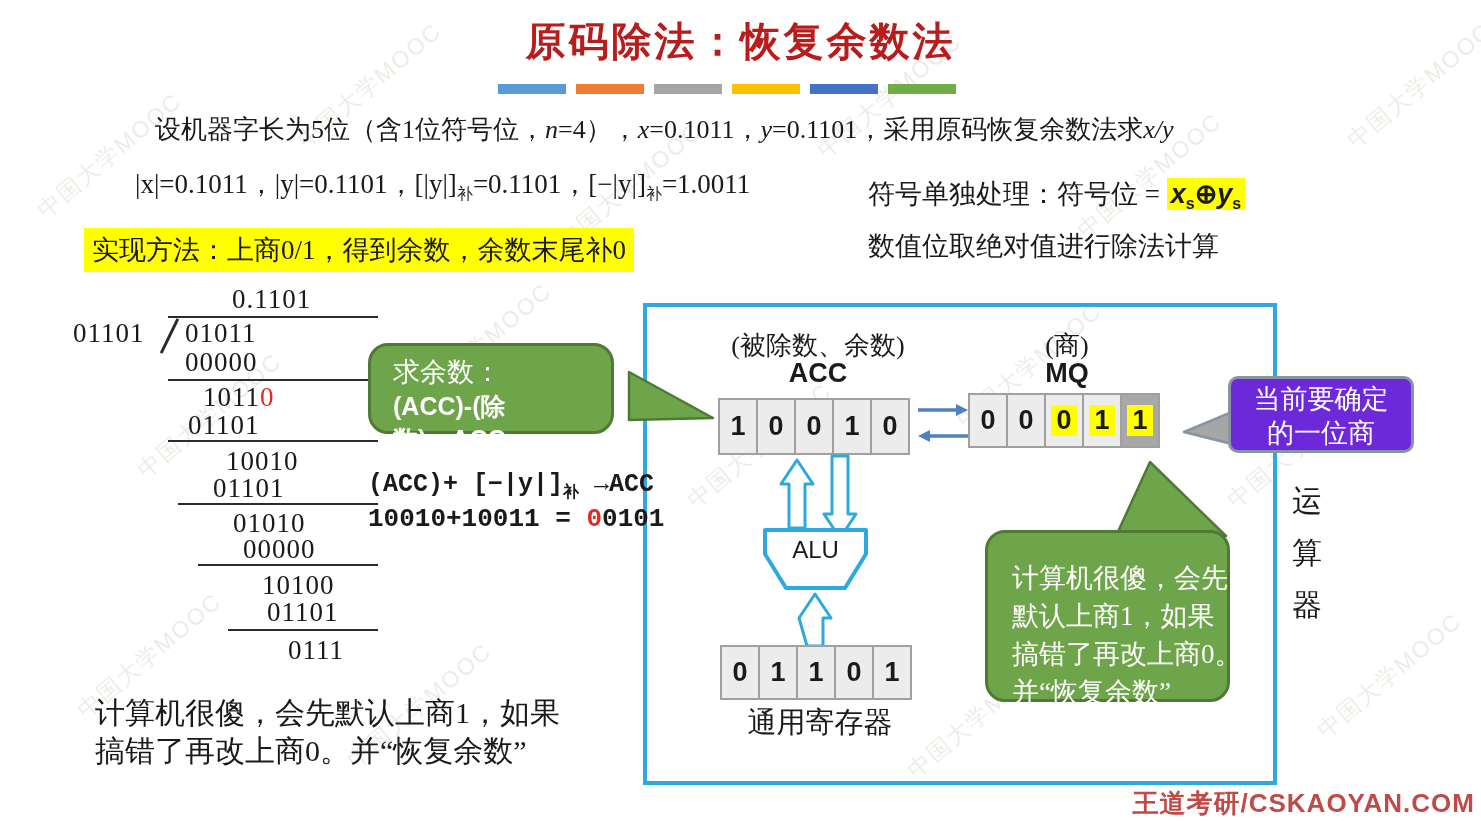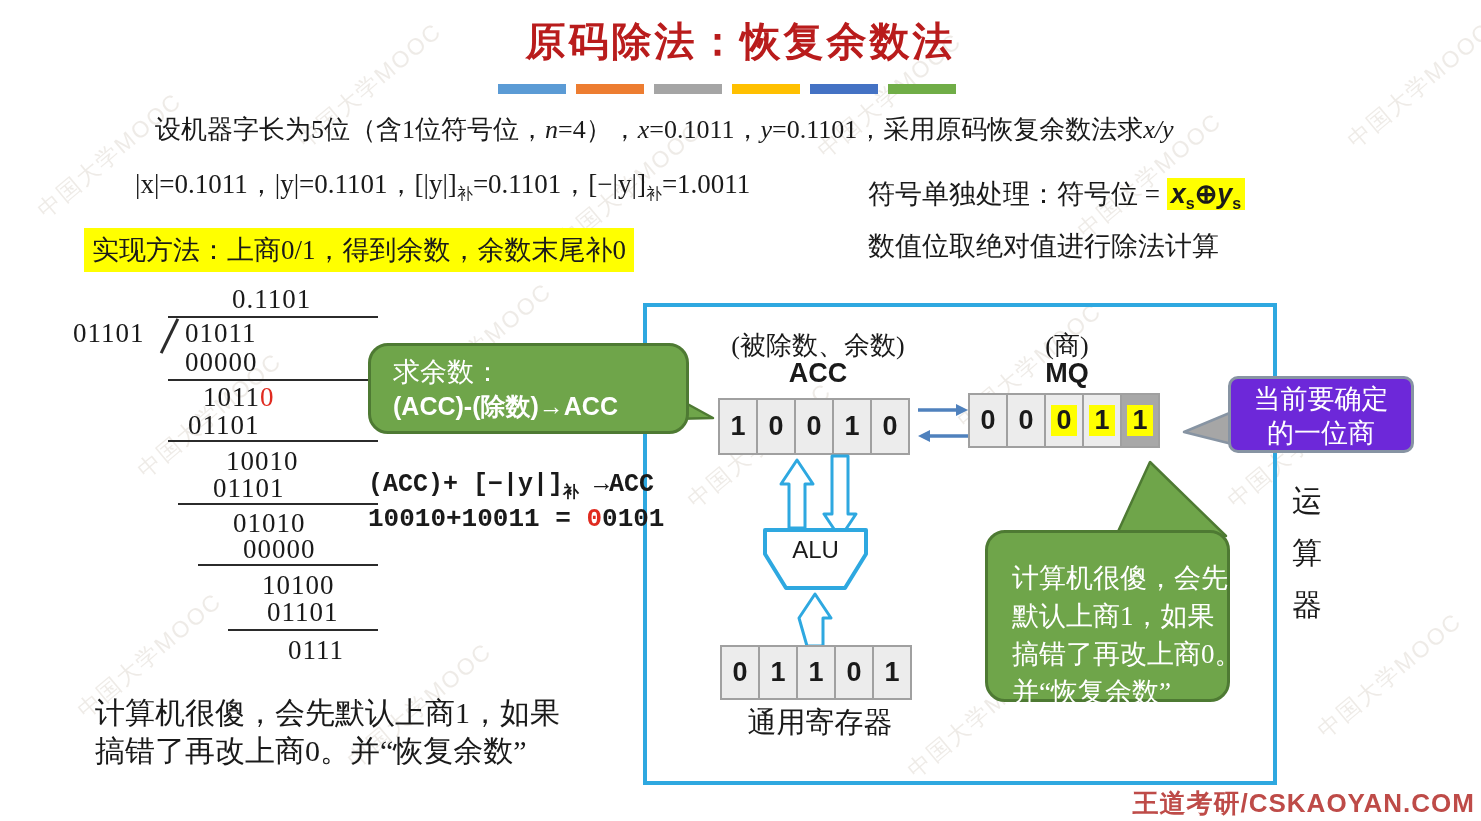--- a/index.html
+++ b/index.html
@@ -105,21 +105,21 @@
   <div class="dv" style="left:262px;top:572px">10100</div>
   <div class="dv" style="left:267px;top:599px">01101</div>
   <div class="dline" style="left:228px;top:629px;width:150px"></div>
   <div class="dv" style="left:288px;top:637px">0111</div>
 
   <div class="opbox"></div>
 
   <svg class="abs" style="left:626px;top:366px" width="92" height="60">
     <polygon points="3,6 3,54 87,52" fill="#6FA54A" stroke="#4E7A33" stroke-width="2.5" stroke-linejoin="round"></polygon>
   </svg>
-  <div class="gbox" style="left:368px;top:343px;width:321px;height:91px;padding:8px 0 0 22px">
+  <div class="gbox" style="left:368px;top:343px;width:246px;height:91px;padding:8px 0 0 22px">
     <div style="font-size:27px">求余数：</div>
     <div style="font-family:'Liberation Sans',sans-serif;font-weight:bold;font-size:25px">(ACC)-(除数)→ACC</div>
   </div>
 
   <div class="formula" style="left:368px;top:458px"><span>(ACC)+ [−|y|]</span><sub>补</sub><span> →ACC</span></div>
   <div class="formula" style="left:368px;top:492px;font-size:26px"><span>10010+10011 = </span><span class="red">0</span><span>0101</span></div>
 
   <div class="cap" style="left:668px;top:328px;width:300px">(被除数、余数)</div>
   <div class="regname" style="left:668px;top:358px;width:300px">ACC</div>
   <div class="reg" style="left:718px;top:398px">

